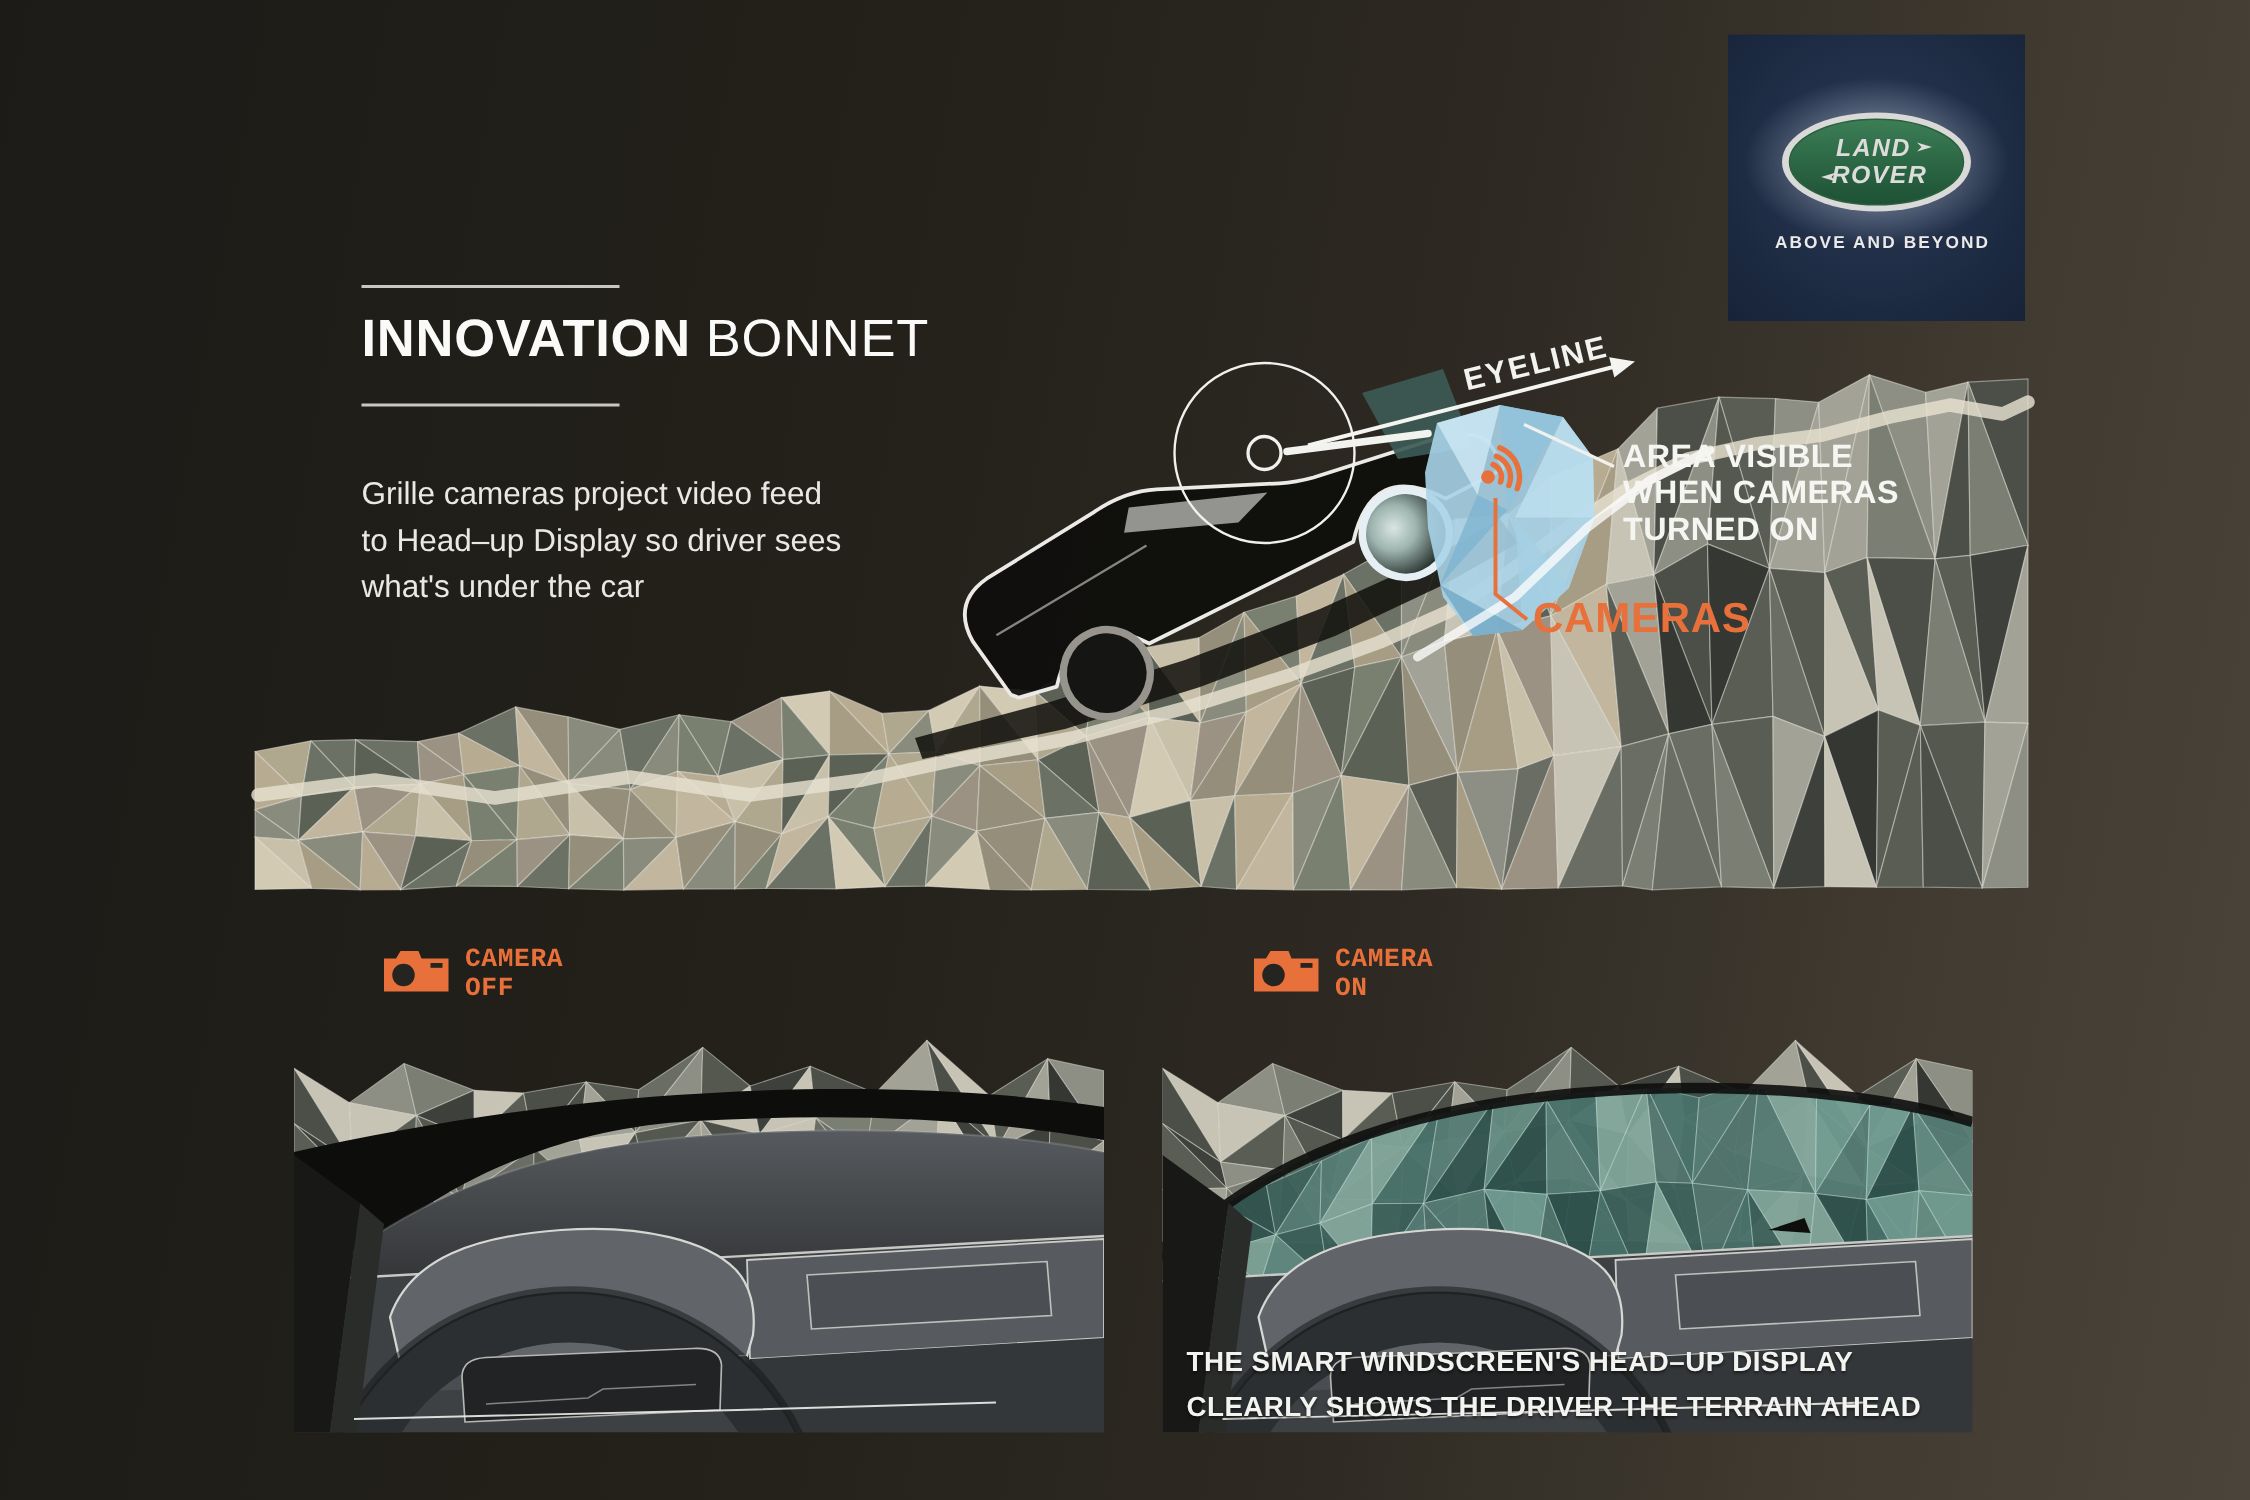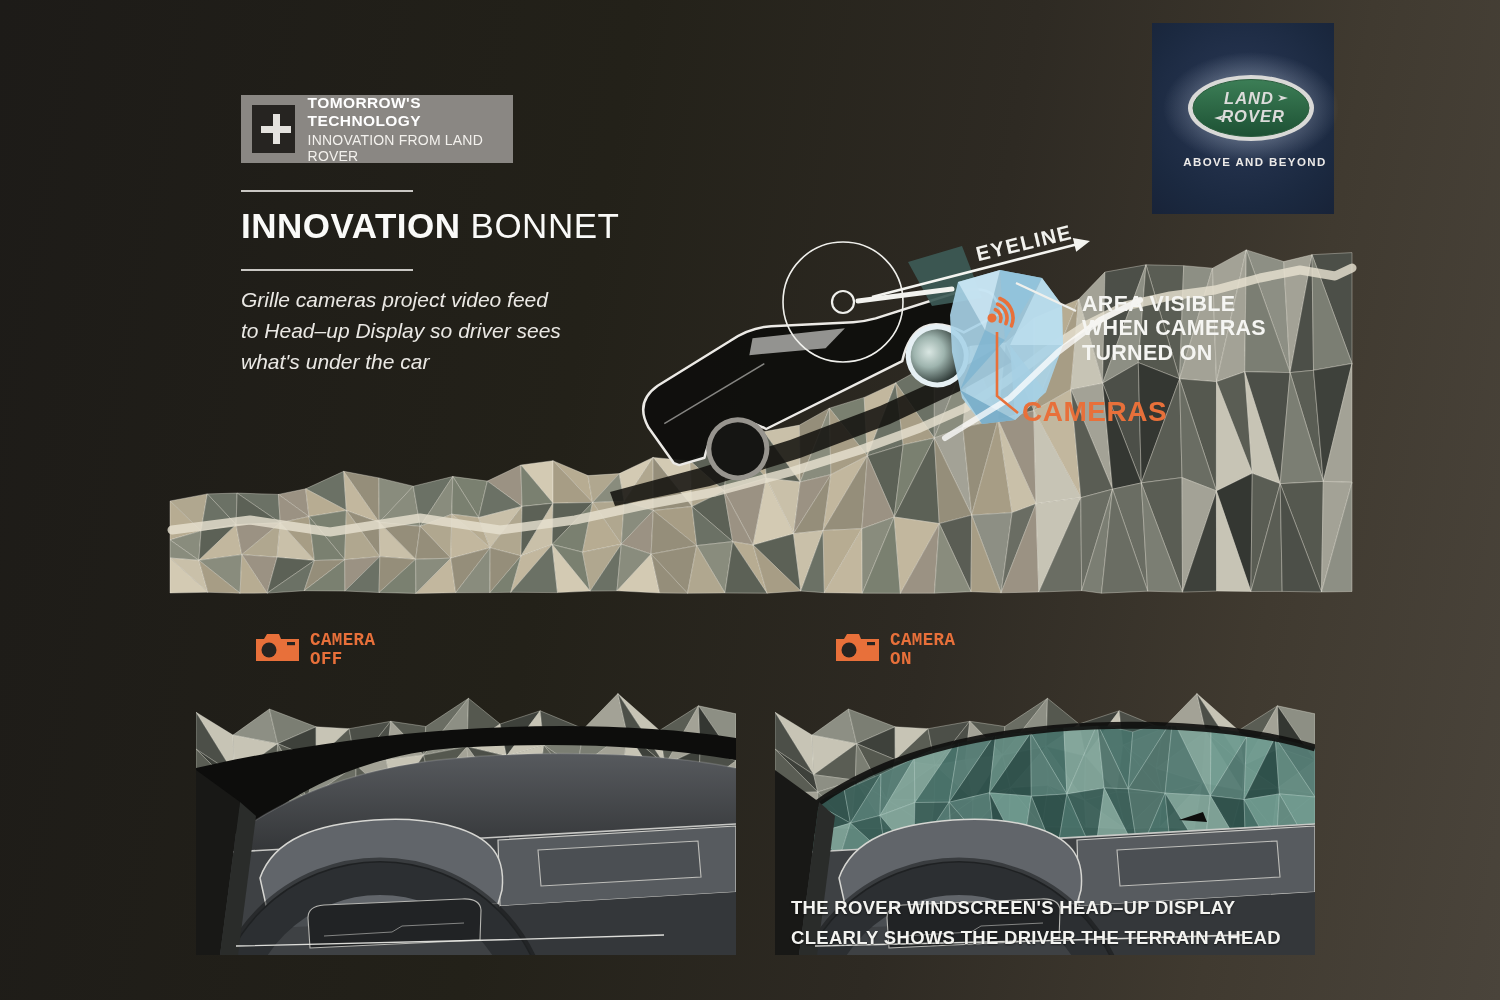--- a/index.html
+++ b/index.html
@@ -18,23 +18,23 @@
   .badge .plus:before{left:9px;top:20.5px;width:30px;height:7px;}
   .badge .plus:after{left:20.5px;top:9px;width:7px;height:30px;}
   .badge .btxt{margin-left:13px;color:#fff;}
   .badge .b1{font-size:15.5px;font-weight:700;letter-spacing:.4px;}
   .badge .b2{font-size:14px;font-weight:400;color:#f3f1ed;margin-top:2px;letter-spacing:.2px;}
   
   .rule{height:2px;background:#c9c7c3;z-index:6;}
   .title{left:241px;top:206px;z-index:6;color:#fafaf8;font-size:35px;letter-spacing:.5px;}
   .title .tb{font-weight:700;}
   .title .tl{font-weight:300;margin-left:10px;margin-top:44px;}
-  .desc{left:241px;top:284px;width:330px;z-index:6;color:#eae8e4;font-size:21px;line-height:1.48;font-weight:400;font-style:italic;}
+  .desc{left:241px;top:314px;width:330px;z-index:6;color:#eae8e4;font-size:21px;line-height:1.48;font-weight:400;}
   
-  .logoPanel{left:1152px;top:23px;width:182px;height:191px;z-index:6;
+  .logoPanel{left:1152px;top:23px;width:198px;height:191px;z-index:6;
     background:radial-gradient(circle at 50% 44%,#31415c 0%,#22304a 40%,#1b2940 72%,#182338 100%);}
   .tagline{left:1152px;top:156px;width:206px;text-align:center;z-index:7;color:#eceae8;font-size:11.5px;font-weight:600;letter-spacing:1.4px;}
   
   .eyeline{left:975px;top:231px;z-index:6;color:#f2f2ee;font-size:20.5px;font-weight:600;letter-spacing:1.5px;transform:rotate(-13.5deg);}
   .areaLbl{left:1082px;top:292px;z-index:6;color:#f5f5f2;font-size:21.5px;font-weight:700;line-height:1.13;letter-spacing:.3px;}
   .camerasLbl{left:1022px;top:396px;z-index:6;color:#e8703a;font-size:28px;font-weight:700;letter-spacing:.5px;}
   
   .camGroup{display:flex;align-items:flex-start;z-index:6;font-family:Liberation Mono, monospace;}
   .camGroup .ctxt{margin-left:9px;color:#e8703a;font-size:17.5px;font-weight:700;line-height:1.08;letter-spacing:.4px;margin-top:1px;}
   
@@ -293,27 +293,20 @@
       <path d="M 1016,283 L 1076,311" stroke="#f0f0ec" stroke-width="2.2"></path>
       <g transform="translate(992,318) rotate(-18)">
         <circle cx="0" cy="0" r="4.5" fill="#e8703a"></circle>
         <path d="M 5.79,-6.89 A 9 9 0 0 1 6.89,5.79" fill="none" stroke="#e8703a" stroke-width="3.6" stroke-linecap="round"></path>
         <path d="M 9.64,-11.49 A 15 15 0 0 1 11.49,9.64" fill="none" stroke="#e8703a" stroke-width="3.6" stroke-linecap="round"></path>
         <path d="M 13.5,-16.09 A 21 21 0 0 1 16.09,13.5" fill="none" stroke="#e8703a" stroke-width="3.6" stroke-linecap="round"></path>
       </g>
       <path d="M 997,332 L 997,396 L 1018,413" fill="none" stroke="#e8703a" stroke-width="2.6"></path>
     </svg>
 
-  <div class="abs badge">
-    <div class="plus"></div>
-    <div class="btxt">
-      <div class="b1">TOMORROW'S TECHNOLOGY</div>
-      <div class="b2">INNOVATION FROM LAND ROVER</div>
-    </div>
-  </div>
 
   <div class="abs rule" style="left:241px;top:190px;width:172px;"></div>
   <div class="abs title">
     <span class="tb">INNOVATION</span><span class="tl">BONNET</span>
   </div>
   <div class="abs rule" style="left:241px;top:269px;width:172px;"></div>
 
   <div class="abs desc pre">Grille cameras project video feed
 to Head–up Display so driver sees
 what's under the car</div>
@@ -653,15 +646,15 @@
         <circle cx="184" cy="352" r="152" fill="none" stroke="#2c2f32" stroke-width="34"></circle>
         <circle cx="184" cy="352" r="170" fill="none" stroke="rgba(18,19,20,0.5)" stroke-width="5"></circle>
         <path d="M 112,240 Q 112,228 128,227 L 266,221 Q 284,220 285,232 L 284,262 L 114,270 Z" fill="#212325" stroke="#b6b6b2" stroke-width="1.1"></path>
         <path d="M 128,258 L 196,254 L 206,248 L 268,245" stroke="rgba(230,230,226,0.5)" stroke-width="1" fill="none"></path>
         <path d="M 0,92 L 44,124 L 24,277 L 0,277 Z" fill="#181816"></path>
         <path d="M 44,124 L 60,138 L 42,277 L 24,277 Z" fill="#2a2c2a"></path>
         <path d="M 40,268 L 296,262 L 468,257" stroke="rgba(238,238,234,0.9)" stroke-width="1.3" fill="none"></path>
       </g>
     </svg>
 
-  <div class="abs caption pre">THE ROVER WINDSCREEN'S HEAD–UP DISPLAY
+  <div class="abs caption pre">THE SMART WINDSCREEN'S HEAD–UP DISPLAY
 CLEARLY SHOWS THE DRIVER THE TERRAIN AHEAD</div>
 </div>
 
 </body></html>

